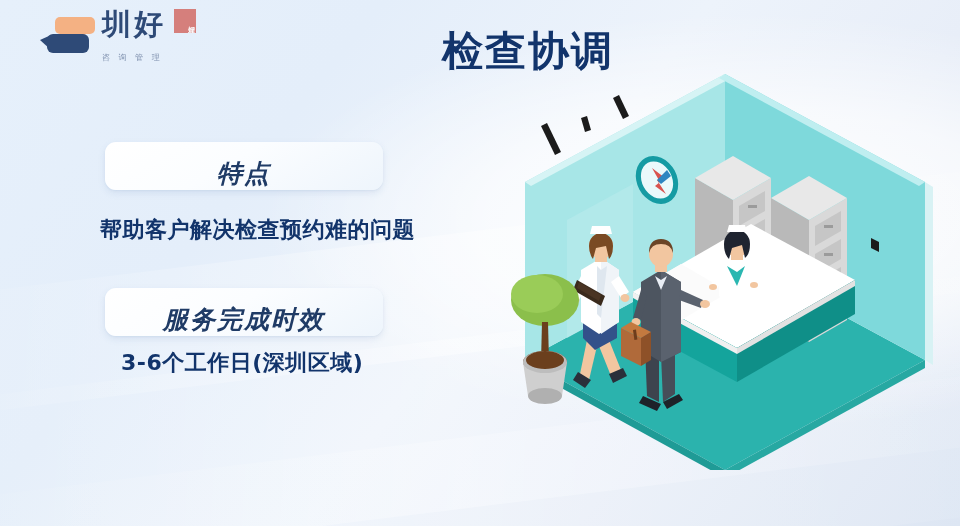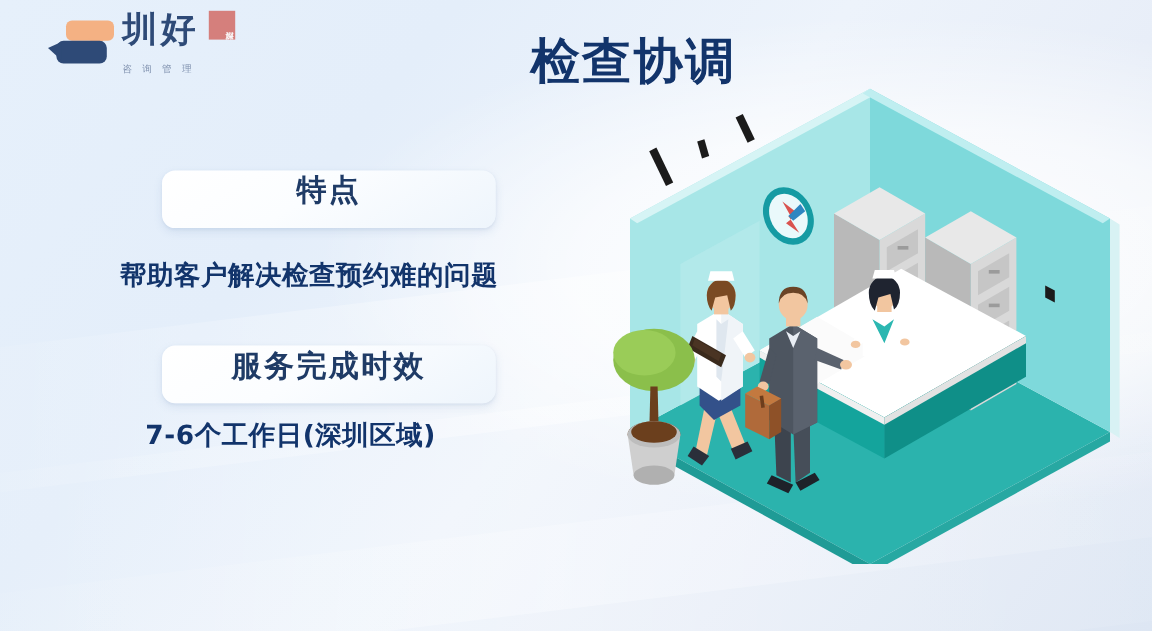--- a/index.html
+++ b/index.html
@@ -138,31 +138,32 @@
     font-size: 41px;
     font-weight: 700;
     color: #12346b;
     letter-spacing: 2px;
     margin-left: 48px;
   }
 
   
   .pill {
     position: absolute;
-    left: 135px;
+    left: 105px;
     width: 278px;
     height: 48px;
     border-radius: 11px;
     background: linear-gradient(150deg, #ffffff 0%, #fbfdff 45%, #eef5fc 100%);
     box-shadow: 0 3px 7px rgba(120, 150, 190, 0.16),
                 0 1px 2px rgba(120, 150, 190, 0.10);
     display: flex;
-    align-items: flex-start;
+    align-items: flex-end;
     justify-content: center;
     box-sizing: border-box;
+    font-style: italic;
   }
   .pill span {
     font-family: "DejaVu Sans", "Liberation Sans", sans-serif;
     font-size: 25px;
     font-weight: 700;
     color: #1f3b66;
     letter-spacing: 2px;
   }
   #pill-feature { top: 142px; }
   #pill-sla     { top: 288px; }
@@ -224,21 +225,21 @@
   <div id="title">检查协调</div>
 
   <div class="pill" id="pill-feature">
     <span>特点</span>
   </div>
   <div class="desc" id="desc-feature">帮助客户解决检查预约难的问题</div>
 
   <div class="pill" id="pill-sla">
     <span>服务完成时效</span>
   </div>
-  <div class="desc" id="desc-sla">7-6个工作日(深圳区域)</div>
+  <div class="desc" id="desc-sla">3-6个工作日(深圳区域)</div>
 
   <div id="illustration">
     <svg viewBox="0 0 440 400" xmlns="http://www.w3.org/2000/svg">
 
       <polygon points="20,290 220,400 420,290 220,182" fill="#2bb3ad"></polygon>
       <polygon points="20,290 220,400 220,408 20,298" fill="#1f9b96"></polygon>
       <polygon points="420,290 220,400 220,408 420,298" fill="#27a8a2"></polygon>
 
       <polygon points="20,290 20,112 220,4 220,182" fill="#a7e6e7"></polygon>
 

